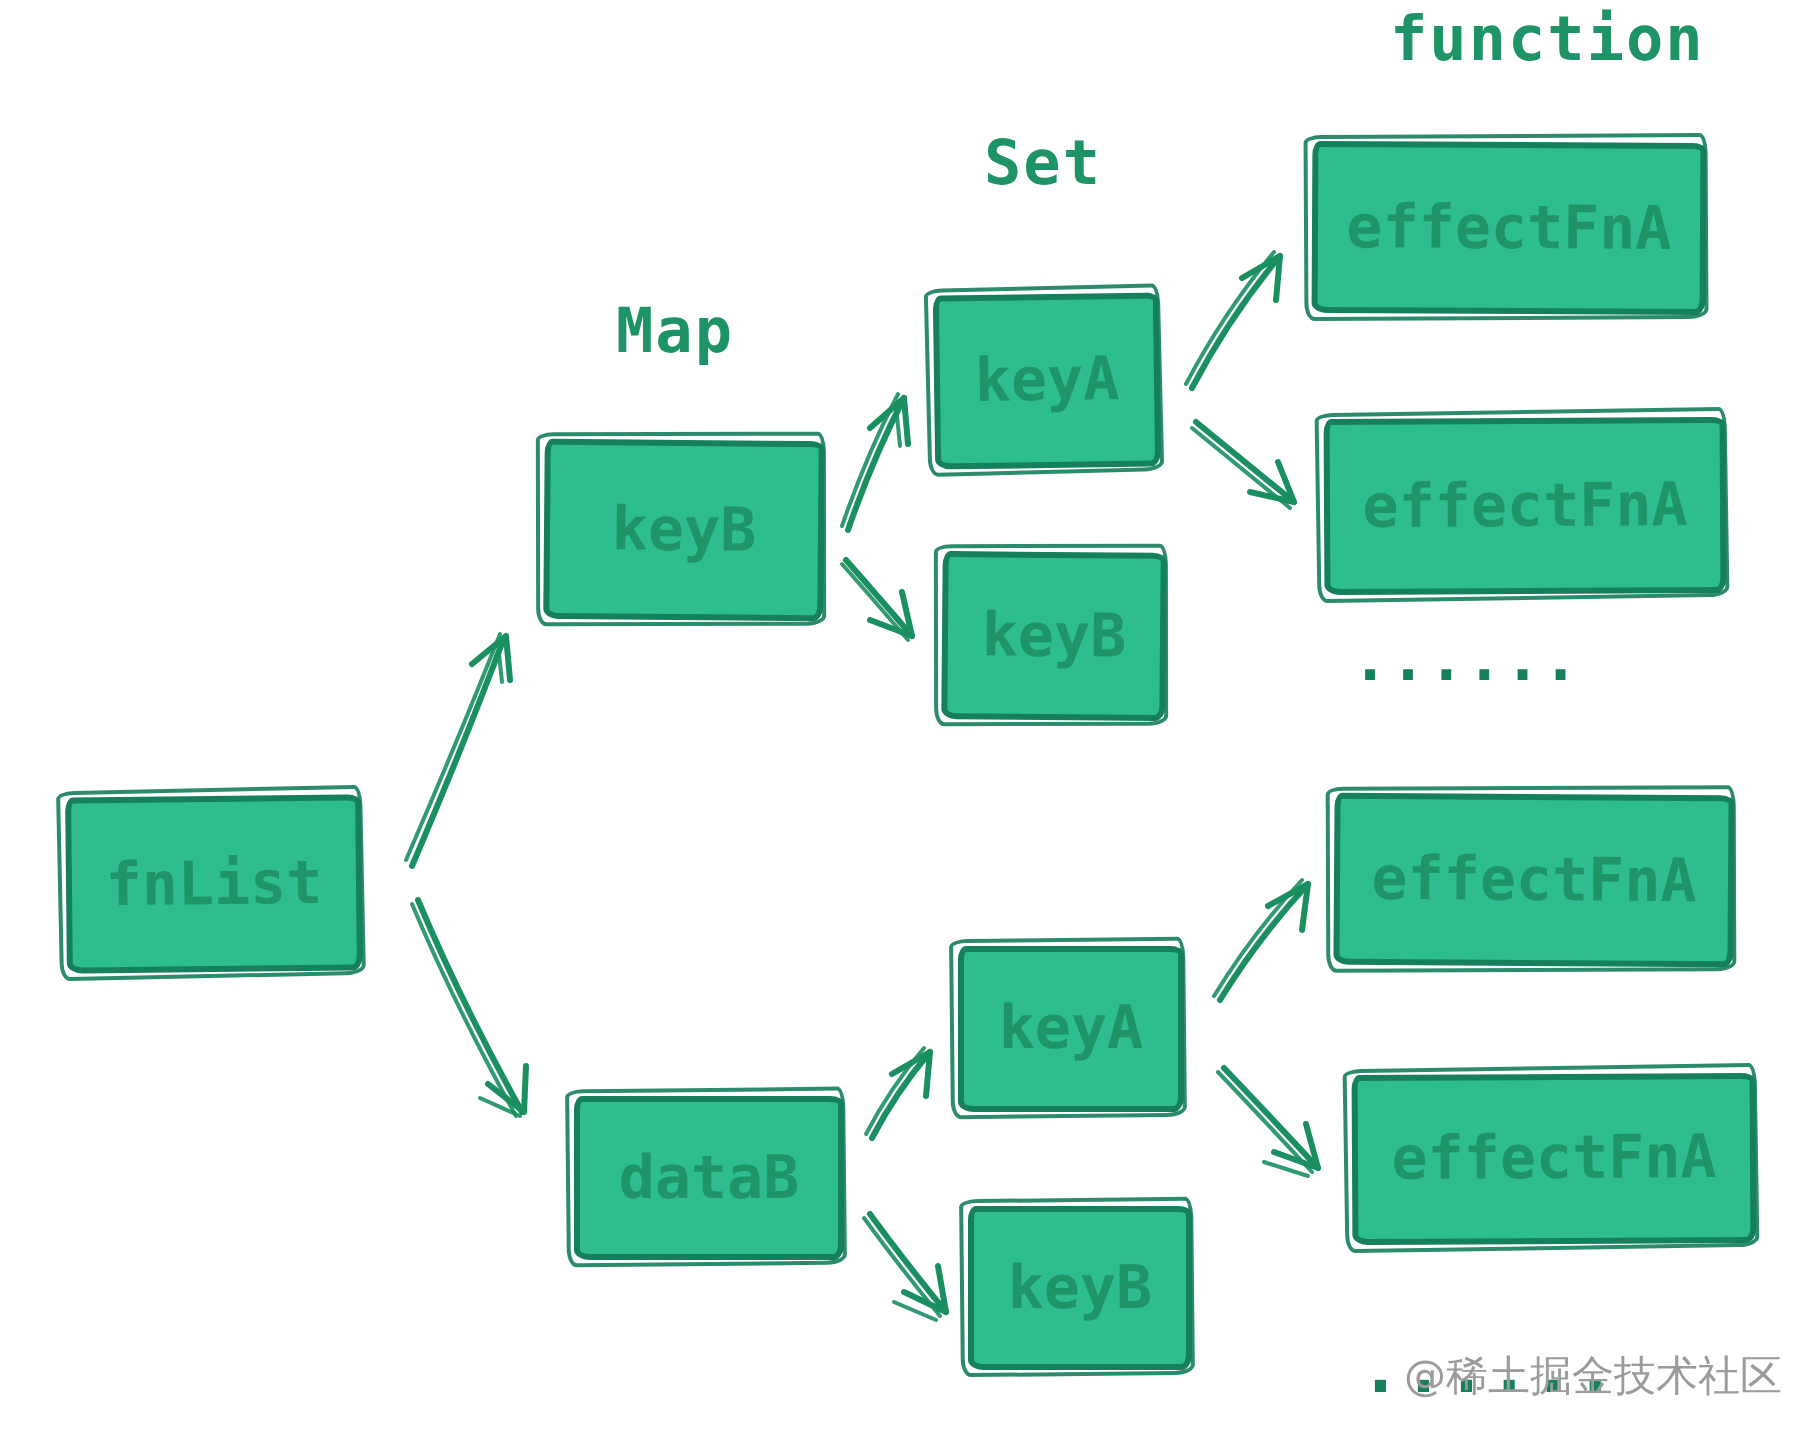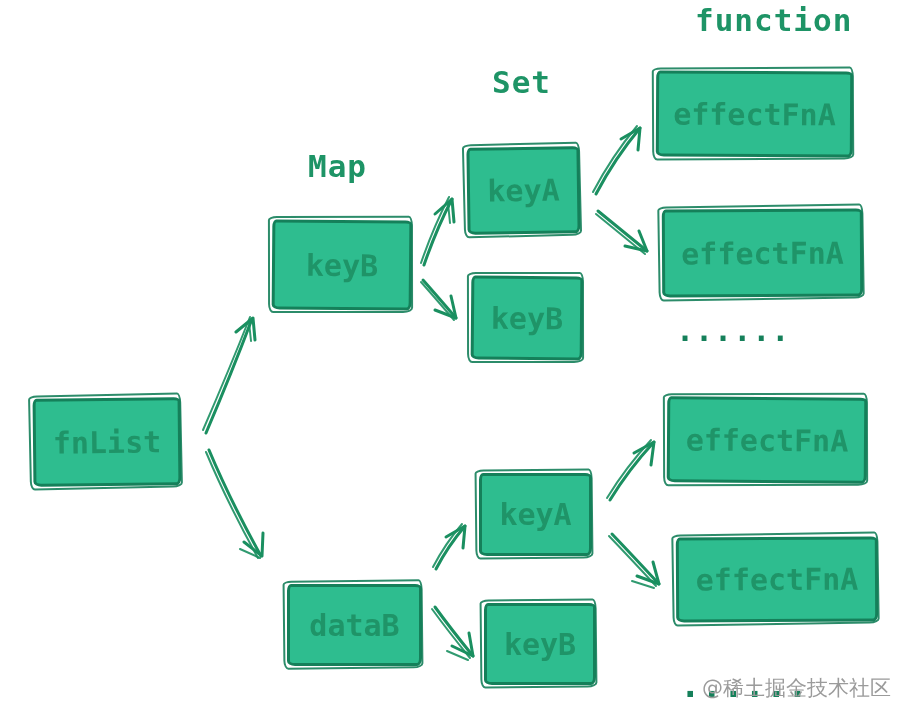--- a/index.html
+++ b/index.html
@@ -158,21 +158,21 @@
   </svg>
 
   <div class="node" style="left:33px;top:398px;width:148px;height:88px;transform:rotate(-0.6deg);">
     <span class="node-label">fnList</span>
   </div>
 
   <div class="node" style="left:272px;top:220px;width:140px;height:90px;transform:rotate(0.5deg);">
     <span class="node-label">keyB</span>
   </div>
 
-  <div class="node" style="left:287px;top:548px;width:135px;height:82px;margin-top:36px;">
+  <div class="node" style="left:287px;top:548px;width:135px;height:82px;">
     <span class="node-label">dataB</span>
   </div>
 
   <div class="node" style="left:467px;top:147px;width:113px;height:87px;transform:rotate(-0.8deg);">
     <span class="node-label">keyA</span>
   </div>
 
   <div class="node" style="left:471px;top:276px;width:112px;height:84px;transform:rotate(0.5deg);">
     <span class="node-label">keyB</span>
   </div>

